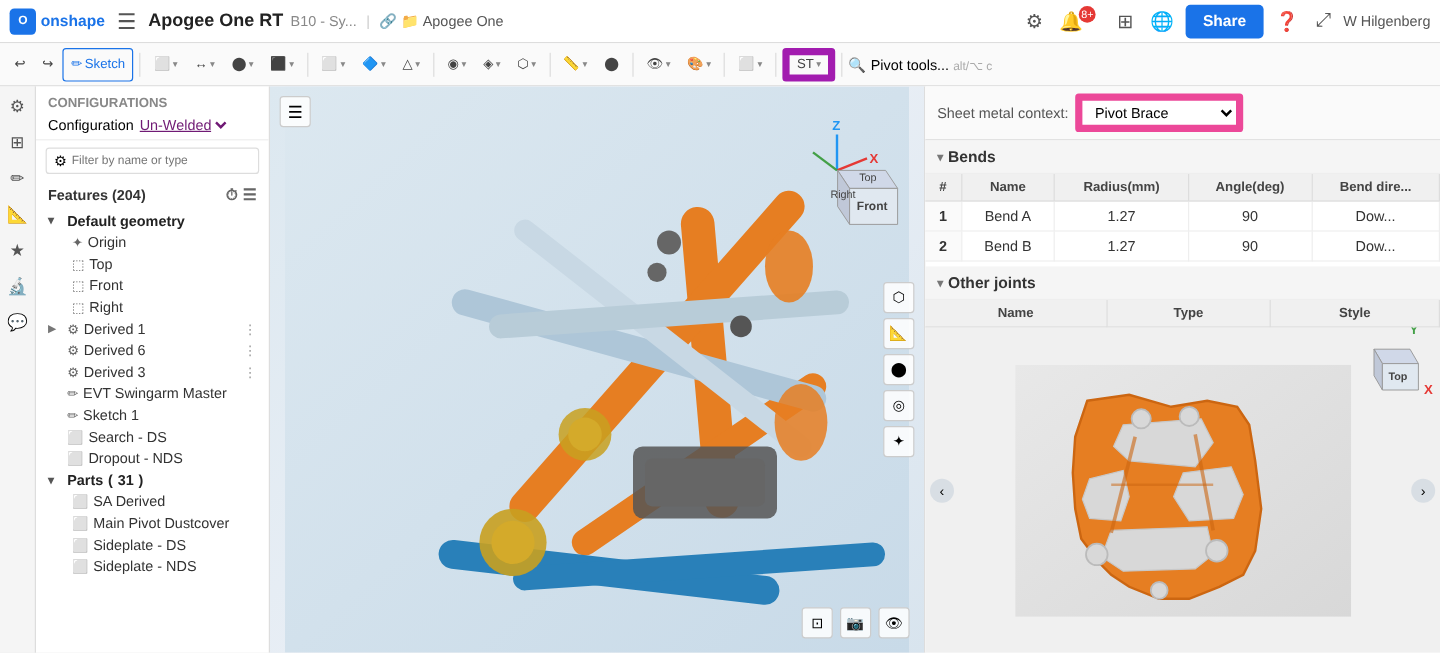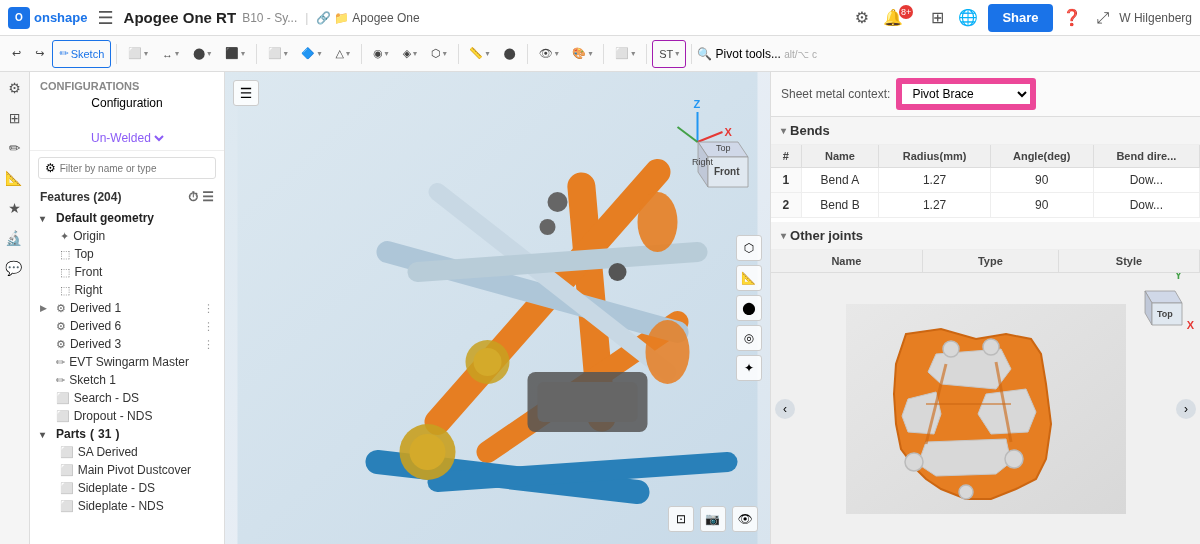--- a/index.html
+++ b/index.html
@@ -26,22 +26,22 @@
     .toolbar-divider { width: 1px; height: 20px; background: #ddd; margin: 0 3px; }
     .sketch-btn { border: 1px solid #1a73e8; color: #1a73e8; border-radius: 3px; }
 
     
     #main { display: flex; height: calc(544px - 72px); }
 
     
     #sidebar { width: 195px; background: #fff; border-right: 1px solid #ddd; display: flex; flex-direction: column; overflow: hidden; justify-content: space-between; }
     #sidebar-header { padding: 8px 10px 4px; border-bottom: 1px solid #eee; }
     #sidebar-header .config-label { font-size: 11px; color: #888; font-weight: 600; text-transform: uppercase; margin-bottom: 4px; }
-    #sidebar-header .config-row { display: flex; align-items: center; gap: 20px; font-size: 12px; flex-direction: column; }
-    #sidebar-header select { border: none; background: none; font-size: 12px; color: #8b5cf6; cursor: pointer; }
+    #sidebar-header .config-row { display: flex; align-items: center; gap: 1px; font-size: 12px; }
+    #sidebar-header select { border: none; background: none; font-size: 12px; color: #701a75; cursor: pointer; text-decoration: underline; }
     .filter-box { display: flex; align-items: center; gap: 4px; border: 1px solid #ddd; border-radius: 3px; margin: 6px 8px; padding: 3px 6px; }
     .filter-box input { border: none; outline: none; font-size: 10px; color: #888; width: 100%; background: transparent; }
     .features-header { display: flex; align-items: center; justify-content: space-between; padding: 4px 10px; font-size: 12px; font-weight: 600; color: #333; }
     .features-header .actions { display: flex; gap: 4px; }
     .features-header .icon-sm { color: #666; cursor: pointer; font-size: 13px; }
     .tree-section { overflow-y: auto; flex: 1; }
     .tree-item { display: flex; align-items: center; padding: 2px 10px; cursor: pointer; gap: 4px; font-size: 12px; color: #333; }
     .tree-item.section-header { font-weight: 600; color: #222; }
     .tree-item .indent { width: 16px; flex-shrink: 0; }
     .tree-item .item-icon { font-size: 11px; color: #666; flex-shrink: 0; }
@@ -126,21 +126,21 @@
   <button class="toolbar-btn">⬡<span class="arr">▾</span></button>
   <div class="toolbar-divider"></div>
   <button class="toolbar-btn">📏<span class="arr">▾</span></button>
   <button class="toolbar-btn">⬤</button>
   <div class="toolbar-divider"></div>
   <button class="toolbar-btn">👁<span class="arr">▾</span></button>
   <button class="toolbar-btn">🎨<span class="arr">▾</span></button>
   <div class="toolbar-divider"></div>
   <button class="toolbar-btn">⬜<span class="arr">▾</span></button>
   <div class="toolbar-divider"></div>
-  <button class="toolbar-btn" style="border:1px solid #a21caf;">ST<span class="arr">▾</span></button>
+  <button class="toolbar-btn" style="border:6px solid #a21caf;">ST<span class="arr">▾</span></button>
   <div class="toolbar-divider"></div>
   <div class="search-box">
     <span>🔍</span>
     <span>Pivot tools...</span>
     <span style="font-size:10px;color:#aaa;">alt/⌥ c</span>
   </div>
 </div>
 
 <div id="main">
 

